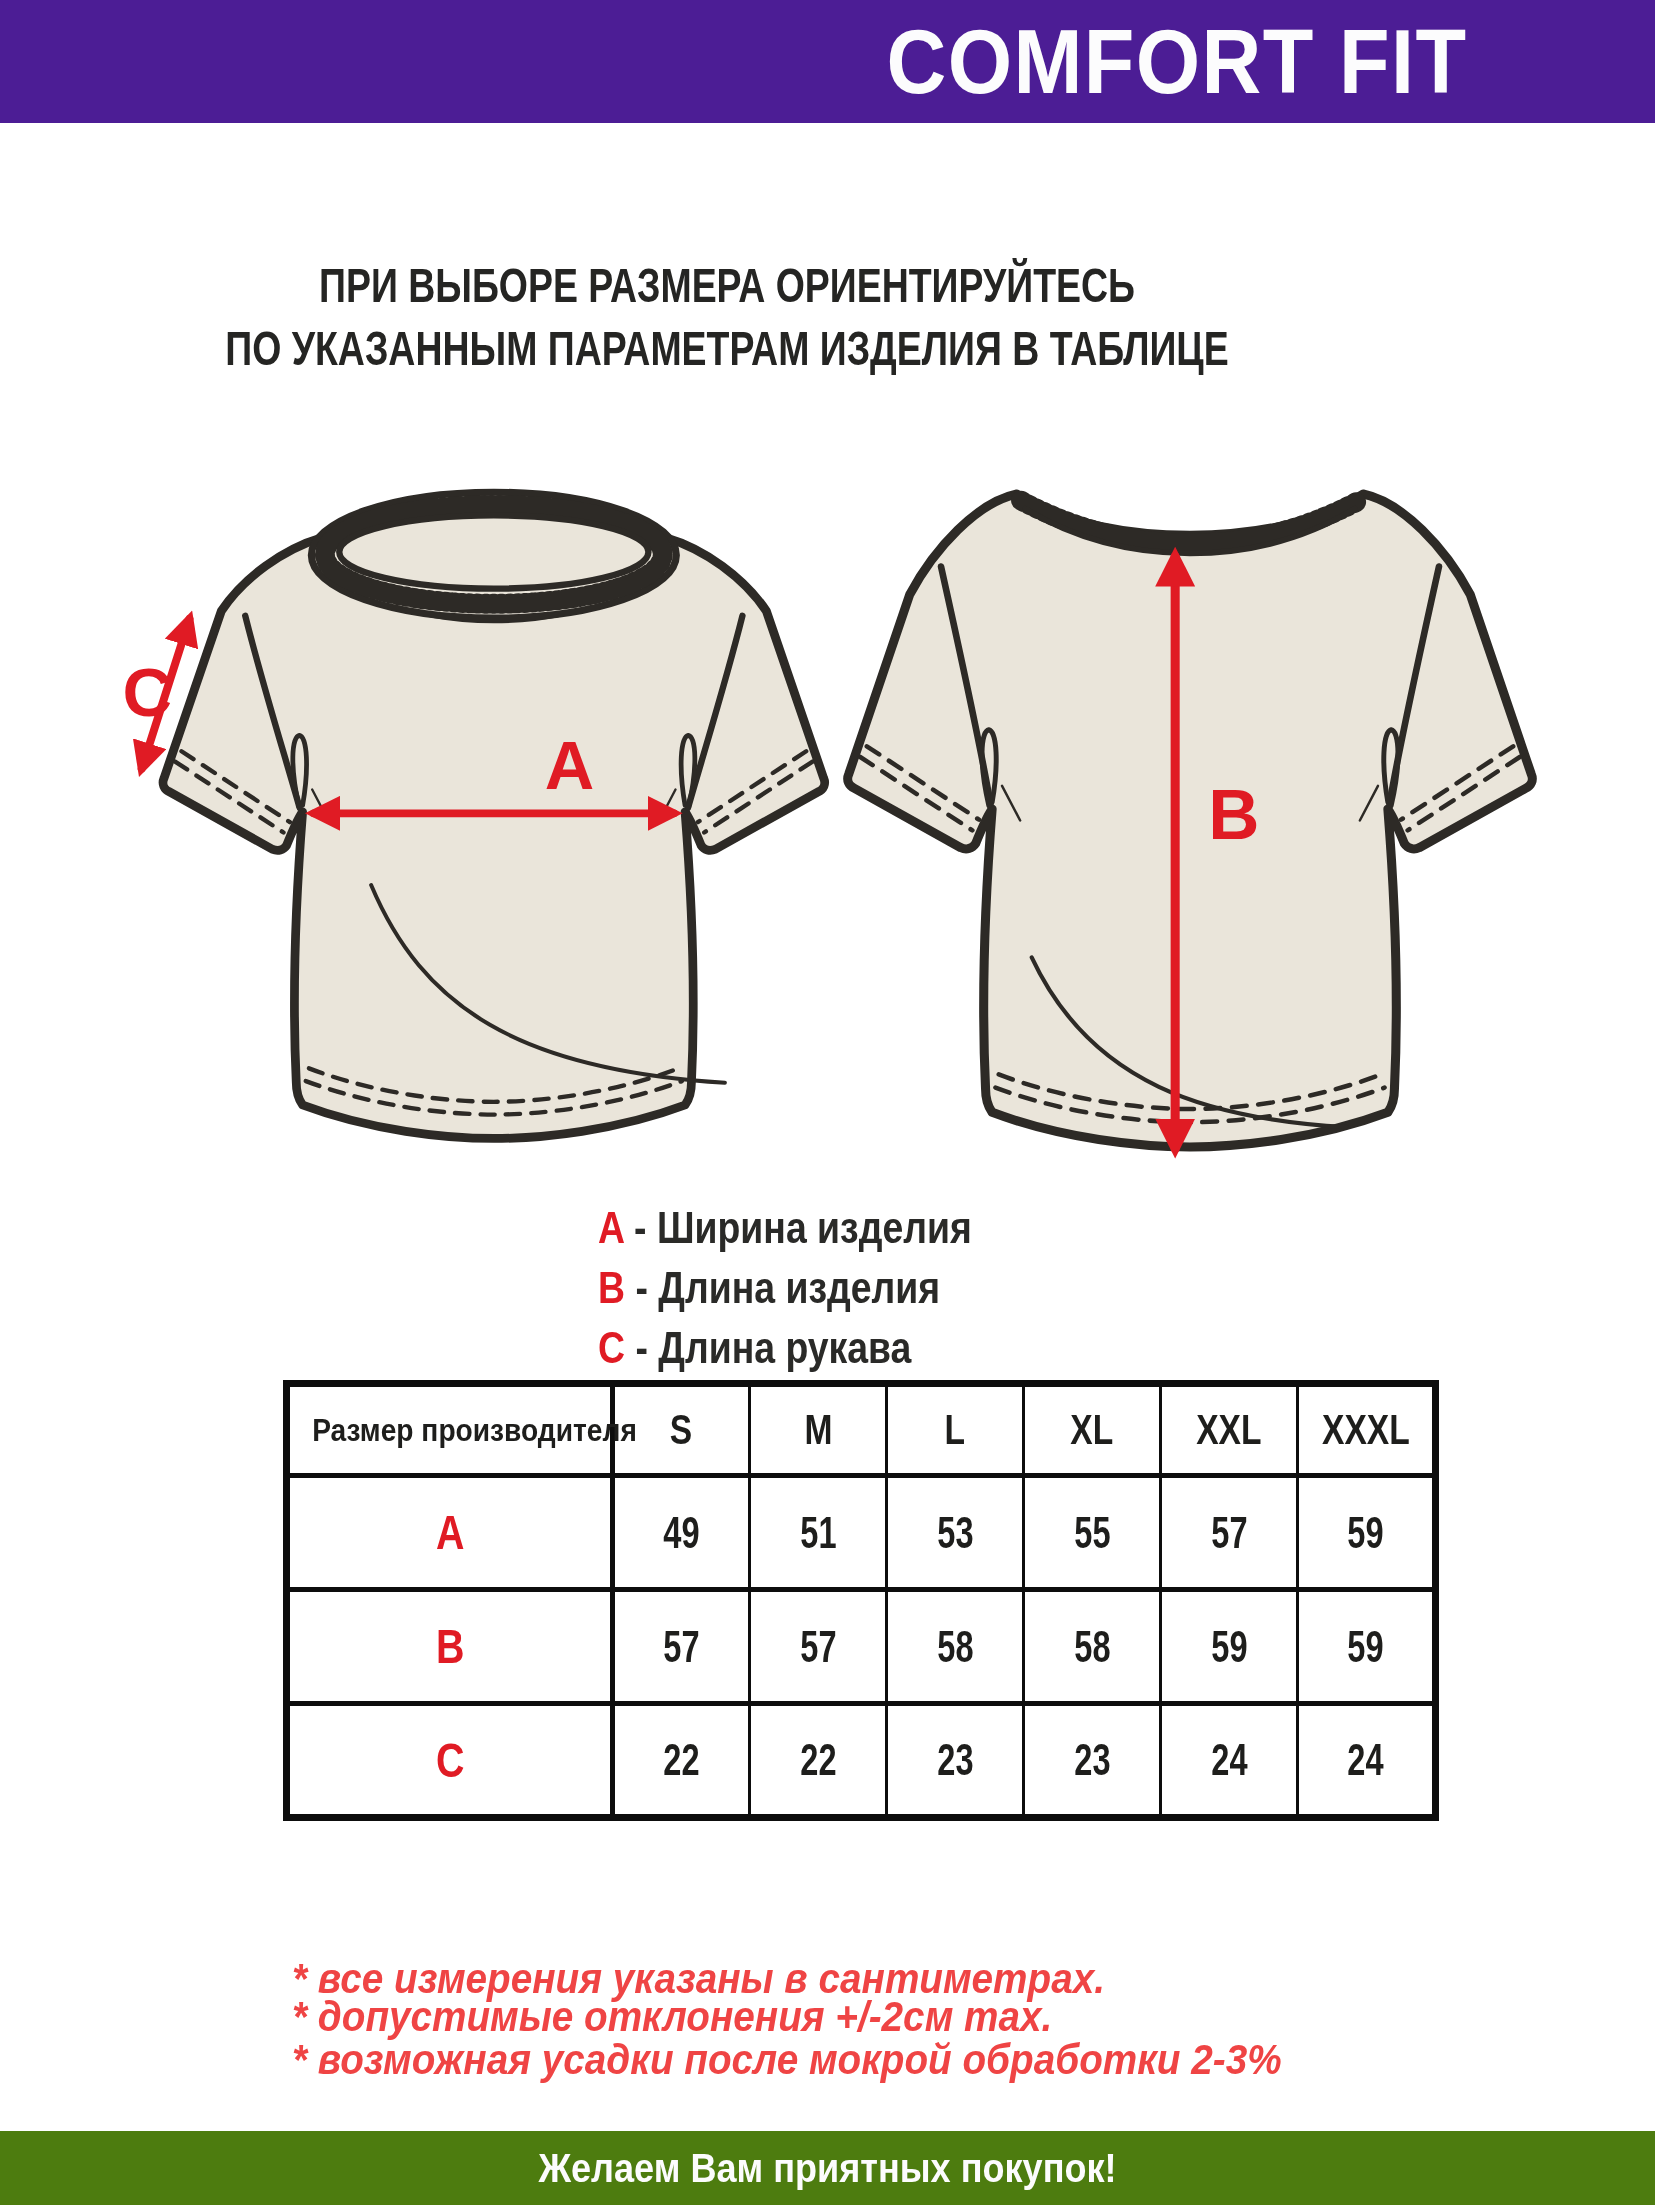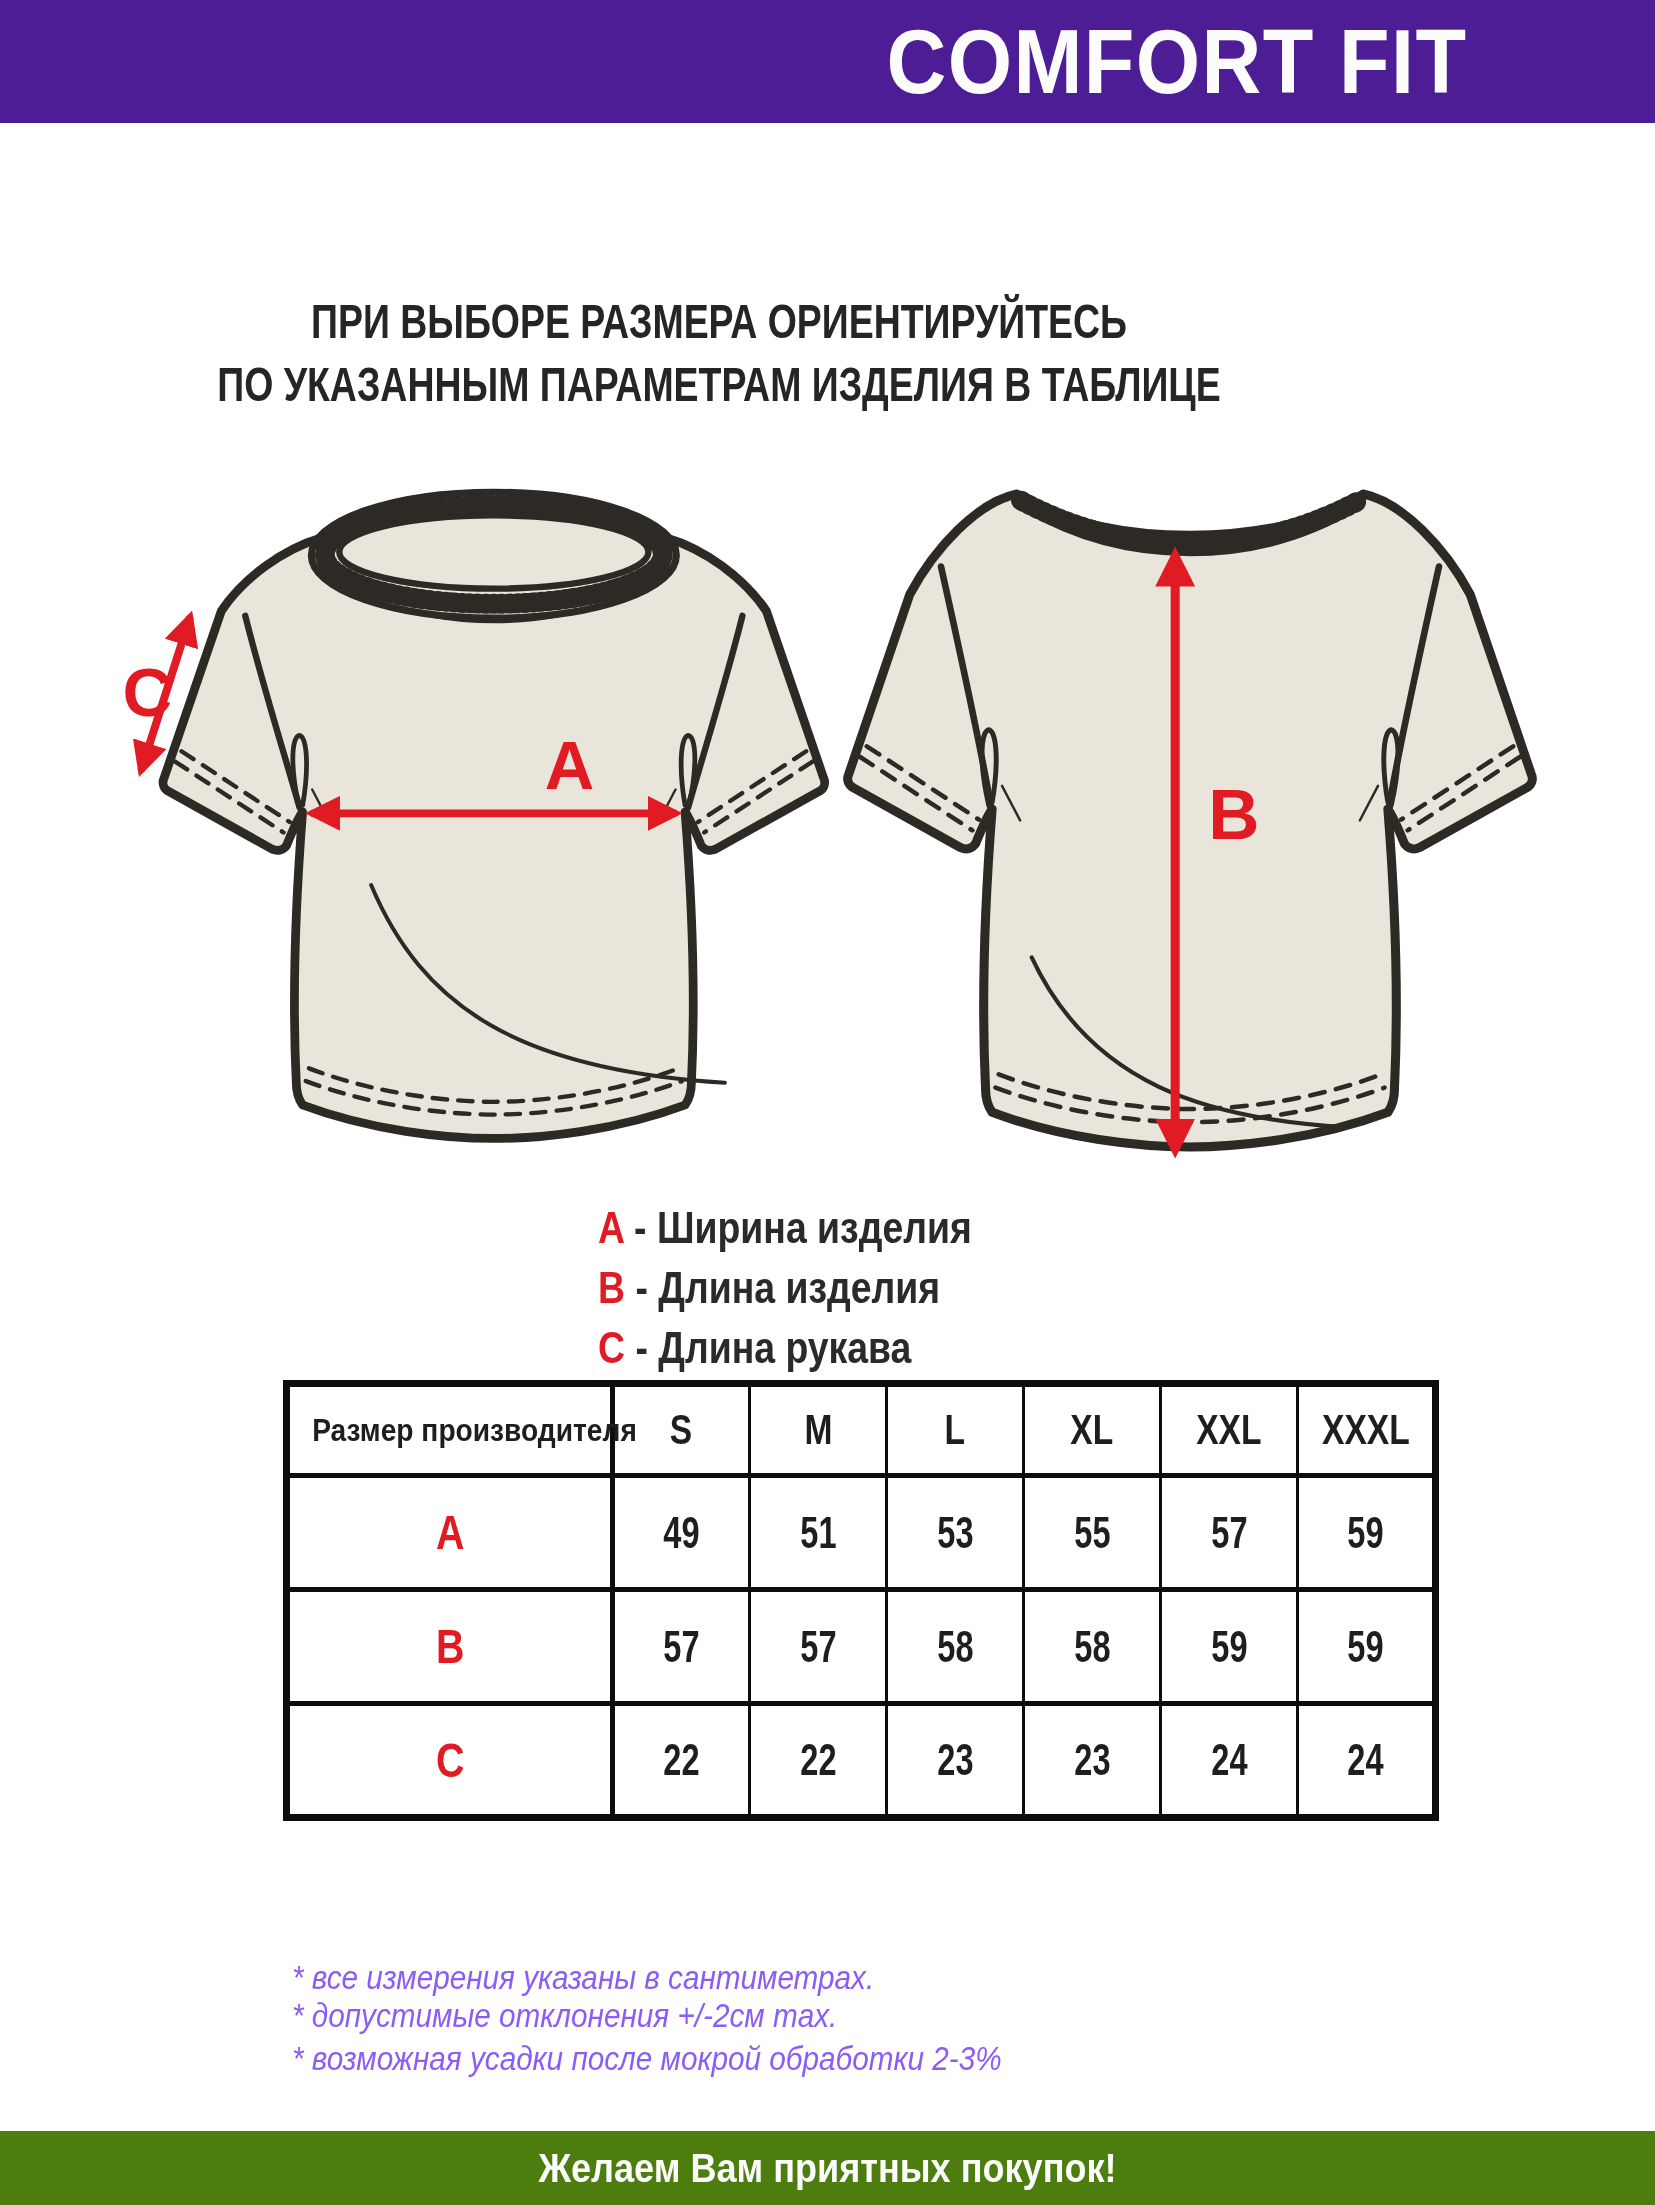--- a/index.html
+++ b/index.html
@@ -10,22 +10,22 @@
 
   
   .topbar { position:absolute; left:0; top:0; width:1655px; height:123px; background:#4c1d95; }
   .brand {
     position:absolute; right:188px; top:50%;
     transform:translateY(-50%) scaleX(0.92); transform-origin:right center;
     color:#fcfcfd; font-weight:bold; font-size:90px; letter-spacing:1.5px; white-space:nowrap;
   }
 
   
-  .intro { position:absolute; left:4px; top:254px; width:1430px; text-align:center;
-           font-weight:bold; font-size:48px; line-height:63px; color:#252523;margin-top:36px; }
+  .intro { position:absolute; left:12px; top:254px; width:1430px; text-align:center;
+           font-weight:bold; font-size:48px; line-height:63px; color:#252523; }
   .intro .iline { display:block; transform:scaleX(0.78); transform-origin:center; white-space:nowrap; }
 
   
   figure { margin:0; padding:0; }
   .shirt-front { position:absolute; left:105px; top:448px; width:749px; height:718px; }
   .shirt-back  { position:absolute; left:819px; top:433px; width:742px; height:742px; }
   .arrow-label { fill:#e01b24; font-family:"Liberation Sans",sans-serif; font-weight:bold; font-size:86px; }
 
   
   .legend { position:absolute; left:598px; top:1198px; }
@@ -47,21 +47,21 @@
   .cx { display:inline-block; white-space:nowrap; }
   .first-head { font-weight:bold; font-size:32px; line-height:39px; transform:scaleX(0.88); }
   .size-head  { font-weight:bold; font-size:42px; transform:scaleX(0.80); }
   .ru-label   { font-weight:bold; font-size:32px; transform:scaleX(0.88); }
   .ru-val     { font-weight:bold; font-size:41px; transform:scaleX(0.92); }
   .abc-label  { font-weight:bold; font-size:48px; color:#e01b24; transform:scaleX(0.82); }
   .abc-val    { font-weight:bold; font-size:44px; transform:scaleX(0.74); }
 
   
   .footnotes { position:absolute; left:292px; top:1959px; font-style:italic;
-               font-size:33px; line-height:38px; color:#8b5cf6; }
+               font-size:43px; line-height:38px; color:#ef4444;font-weight:bold; }
   .footnotes .fline { display:block; transform:scaleX(0.90); transform-origin:left center; white-space:nowrap; }
   .footnotes .fline:nth-child(3) { margin-top:4.5px; }
 
   
   .botbar { position:absolute; left:0; top:2131px; width:1655px; height:74px; background:#4d7c0f; }
   .botbar .msg { display:block; width:100%; text-align:center; line-height:74px;
                  color:#fcfcfd; font-weight:bold; font-size:41px;
                  transform:scaleX(0.88); transform-origin:center; white-space:nowrap; }
 </style>
 </head>

